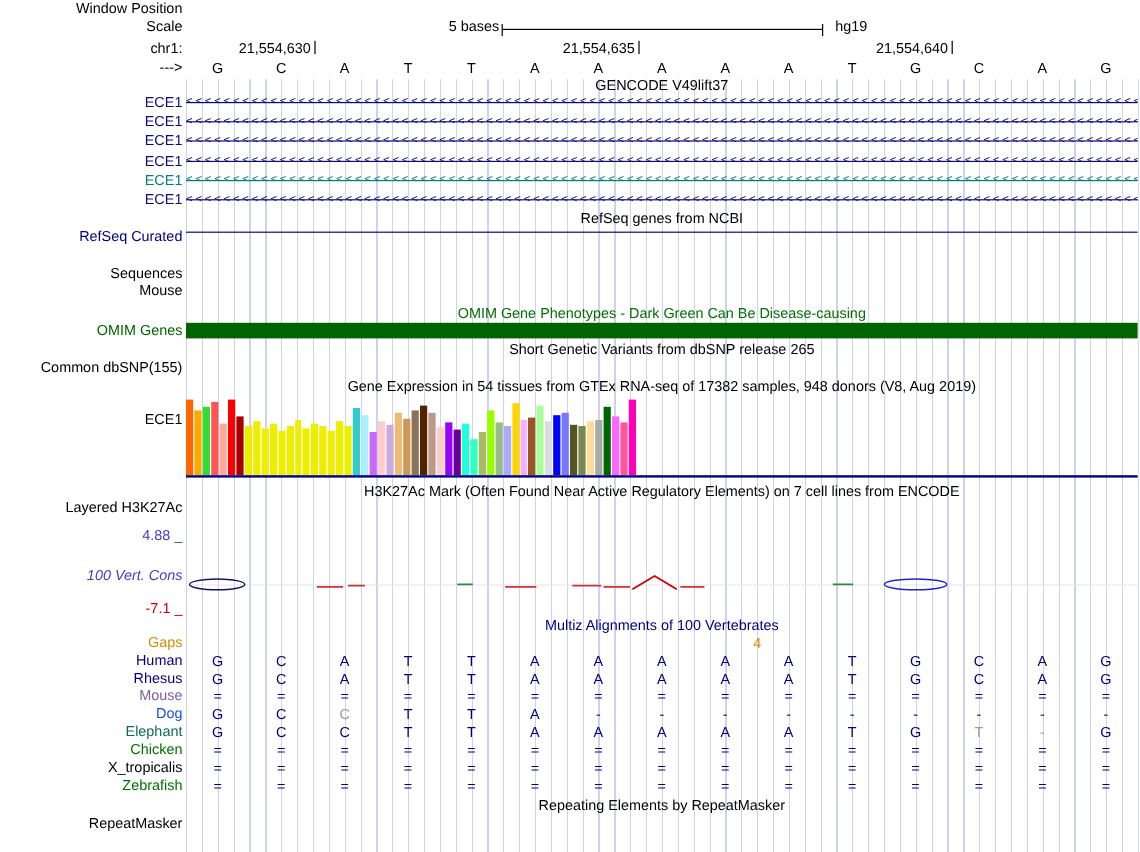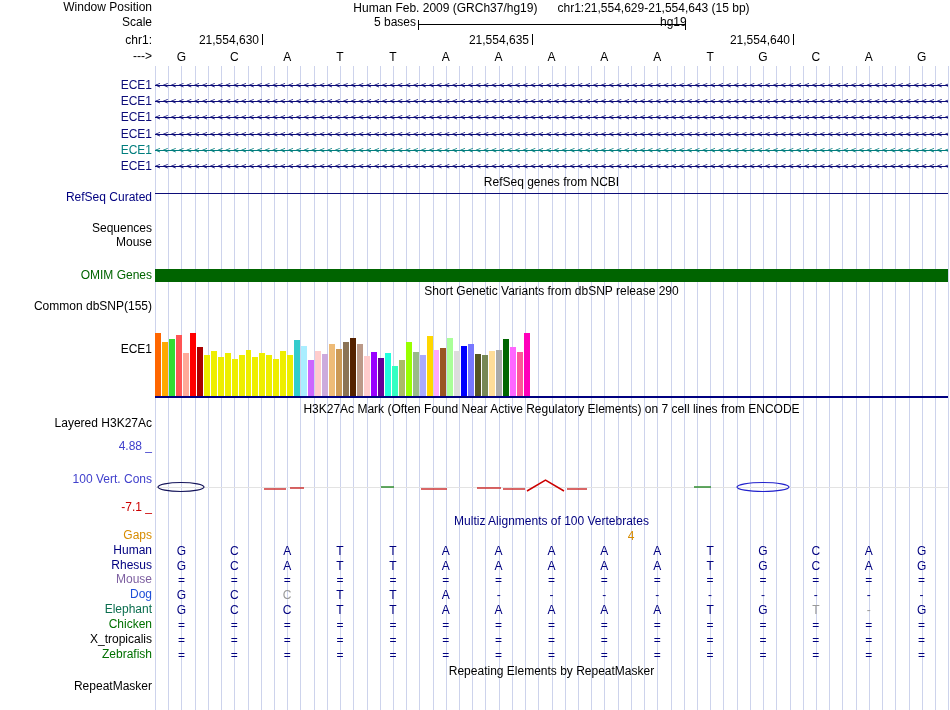--- a/index.html
+++ b/index.html
@@ -6,21 +6,21 @@
   body { font-family:"Liberation Sans", sans-serif; background:#fff; }
   .browser { position:relative; width:950px; height:710px; background:#fff; overflow:hidden;
              font-size:12px; color:#000; }
   .gridlines { position:absolute; left:155px; top:66px; width:794px; height:644px;
     background-image:repeating-linear-gradient(to right,#cdd3ec 0,#cdd3ec 1px,transparent 1px,transparent 13.22px); }
   .lbl { position:absolute; right:798px; white-space:nowrap; font-size:12px; line-height:13px; }
   .hdr { position:absolute; left:155px; width:793px; text-align:center; font-size:12px; line-height:13px; white-space:nowrap; }
   .titlebar { position:absolute; top:1px; left:155px; width:793px; text-align:center; white-space:nowrap; }
   .titlebar span { margin:0 10px; }
   .scale-text { position:absolute; top:16px; right:534px; line-height:13px; }
-  .scale-genome { position:absolute; top:16px; left:660px; line-height:13px; }
+  .scale-genome { position:absolute; top:16px; left:696px; line-height:13px; }
   .scale-bar { position:absolute; top:20px; left:418px; width:268px; height:10px;
                border-left:1px solid #000; border-right:1px solid #000; }
   .scale-bar i { position:absolute; left:0; right:0; top:4px; height:1px; background:#000; display:block; }
   .coordnum { position:absolute; font-size:12px; line-height:13px; white-space:nowrap; }
   .tick { position:absolute; width:1px; height:11px; background:#000; }
   .cell { position:absolute; transform:translateX(-50%); font-size:12px; line-height:14px; }
   #seq-row { position:absolute; left:155px; top:50px; width:793px; height:15px; }
   .generow { position:absolute; left:155px; width:793px; height:13px; overflow:hidden; white-space:nowrap;
              font-family:"DejaVu Sans Mono", monospace; font-size:9px; letter-spacing:2.4px; line-height:13px; }
   #refseq-line { position:absolute; left:155px; top:193px; width:793px; height:1px; }
@@ -31,23 +31,20 @@
   #cons-svg { position:absolute; left:155px; top:470px; width:793px; height:36px; }
   .mzrow { position:absolute; left:155px; width:793px; height:14px; }
 </style>
 </head>
 <body>
 
 <div class="browser" id="browser">
   <div class="gridlines"></div>
 
   <div class="lbl" style="top:1px">Window Position</div>
-  <div class="titlebar">
-    <span>Human Feb. 2009 (GRCh37/hg19)</span><span>chr1:21,554,629-21,554,643 (15 bp)</span>
-  </div>
 
   <div class="lbl" style="top:16px">Scale</div>
   <div class="scale-text">5 bases</div>
   <div class="scale-bar">
       <i></i>
     </div>
   <div class="scale-genome">hg19</div>
 
   <div class="lbl" style="top:34px">chr1:</div>
 
@@ -63,35 +60,38 @@
       <div class="cell" style="left: 396.5px; color: rgb(0, 0, 0);">A</div>
       <div class="cell" style="left: 449.367px; color: rgb(0, 0, 0);">A</div>
       <div class="cell" style="left: 502.233px; color: rgb(0, 0, 0);">A</div>
       <div class="cell" style="left: 555.1px; color: rgb(0, 0, 0);">T</div>
       <div class="cell" style="left: 607.967px; color: rgb(0, 0, 0);">G</div>
       <div class="cell" style="left: 660.833px; color: rgb(0, 0, 0);">C</div>
       <div class="cell" style="left: 713.7px; color: rgb(0, 0, 0);">A</div>
       <div class="cell" style="left: 766.567px; color: rgb(0, 0, 0);">G</div>
     </div>
 
+  <div class="hdr" style="top:65px">GENCODE V49lift37</div>
 
   <div class="hdr" style="top:176px">RefSeq genes from NCBI</div>
   <div id="refseq-line" style="background: rgb(12, 12, 120);"></div>
   <div class="lbl" style="top: 191px; color: rgb(0, 0, 128);">RefSeq Curated</div>
 
   <div class="lbl" style="top:222px">Sequences</div>
 
   <div class="lbl" style="top:236px">Mouse</div>
 
+  <div class="hdr" style="top: 255px; color: rgb(0, 112, 0);">OMIM Gene Phenotypes - Dark Green Can Be Disease-causing</div>
   <div id="omim-bar" style="background: rgb(0, 100, 0);"></div>
   <div class="lbl" style="top: 269px; color: rgb(0, 100, 0);">OMIM Genes</div>
 
-  <div class="hdr" style="top:285px">Short Genetic Variants from dbSNP release 290</div>
+  <div class="hdr" style="top:285px">Short Genetic Variants from dbSNP release 265</div>
   <div class="lbl" style="top:300px">Common dbSNP(155)</div>
 
+  <div class="hdr" style="top:316px">Gene Expression in 54 tissues from GTEx RNA-seq of 17382 samples, 948 donors (V8, Aug 2019)</div>
   <div class="lbl" style="top:343px">ECE1</div>
   <div id="gtex-bars">
       <div class="gtex-bar" style="left: 0px; width: 5.96296px; height: 63px; background: rgb(255, 102, 0);"></div>
       <div class="gtex-bar" style="left: 6.96296px; width: 5.96296px; height: 54px; background: rgb(255, 170, 0);"></div>
       <div class="gtex-bar" style="left: 13.9259px; width: 5.96296px; height: 57px; background: rgb(51, 221, 51);"></div>
       <div class="gtex-bar" style="left: 20.8889px; width: 5.96296px; height: 61px; background: rgb(255, 85, 85);"></div>
       <div class="gtex-bar" style="left: 27.8519px; width: 5.96296px; height: 43px; background: rgb(255, 170, 153);"></div>
       <div class="gtex-bar" style="left: 34.8148px; width: 5.96296px; height: 63px; background: rgb(255, 0, 0);"></div>
       <div class="gtex-bar" style="left: 41.7778px; width: 5.96296px; height: 49px; background: rgb(170, 0, 0);"></div>
       <div class="gtex-bar" style="left: 48.7407px; width: 5.96296px; height: 41px; background: rgb(238, 238, 0);"></div>
@@ -141,21 +141,21 @@
       <div class="gtex-bar" style="left: 355.111px; width: 5.96296px; height: 49px; background: rgb(255, 102, 255);"></div>
       <div class="gtex-bar" style="left: 362.074px; width: 5.96296px; height: 44px; background: rgb(255, 85, 153);"></div>
       <div class="gtex-bar" style="left: 369.037px; width: 5.96296px; height: 63px; background: rgb(255, 0, 187);"></div>
     </div>
   <div id="gtex-baseline"></div>
 
   <div class="hdr" style="top:403px">H3K27Ac Mark (Often Found Near Active Regulatory Elements) on 7 cell lines from ENCODE</div>
   <div class="lbl" style="top:417px">Layered H3K27Ac</div>
 
   <div class="lbl" style="top: 440px; color: rgb(64, 64, 204);">4.88 _</div>
-  <div class="lbl" style="top: 473px; color: rgb(64, 64, 204);">100 Vert. Cons</div>
+  <div class="lbl" style="top: 473px; color: rgb(64, 64, 204); font-style: italic;">100 Vert. Cons</div>
   <svg id="cons-svg" viewBox="0 0 793 36">
       <line x1="0" y1="17.5" x2="793" y2="17.5" stroke="#e3e3e3" stroke-width="1"></line>
       <ellipse cx="26" cy="17" rx="23" ry="4.5" fill="none" stroke="#14145a" stroke-width="1.2"></ellipse>
       <line x1="109" y1="19" x2="131" y2="19" stroke="#cc3333" stroke-width="1.5"></line>
       <line x1="135" y1="18" x2="149" y2="18" stroke="#cc3333" stroke-width="1.5"></line>
       <line x1="226" y1="17" x2="239" y2="17" stroke="#2e8b2e" stroke-width="1.5"></line>
       <line x1="266" y1="19" x2="292" y2="19" stroke="#cc3333" stroke-width="1.5"></line>
       <line x1="322" y1="18" x2="346" y2="18" stroke="#cc3333" stroke-width="1.5"></line>
       <line x1="348" y1="19" x2="370" y2="19" stroke="#cc3333" stroke-width="1.5"></line>
       <path d="M 372 21 L 390.5 10 L 409 21" fill="none" stroke="#cc0000" stroke-width="1.5"></path>

